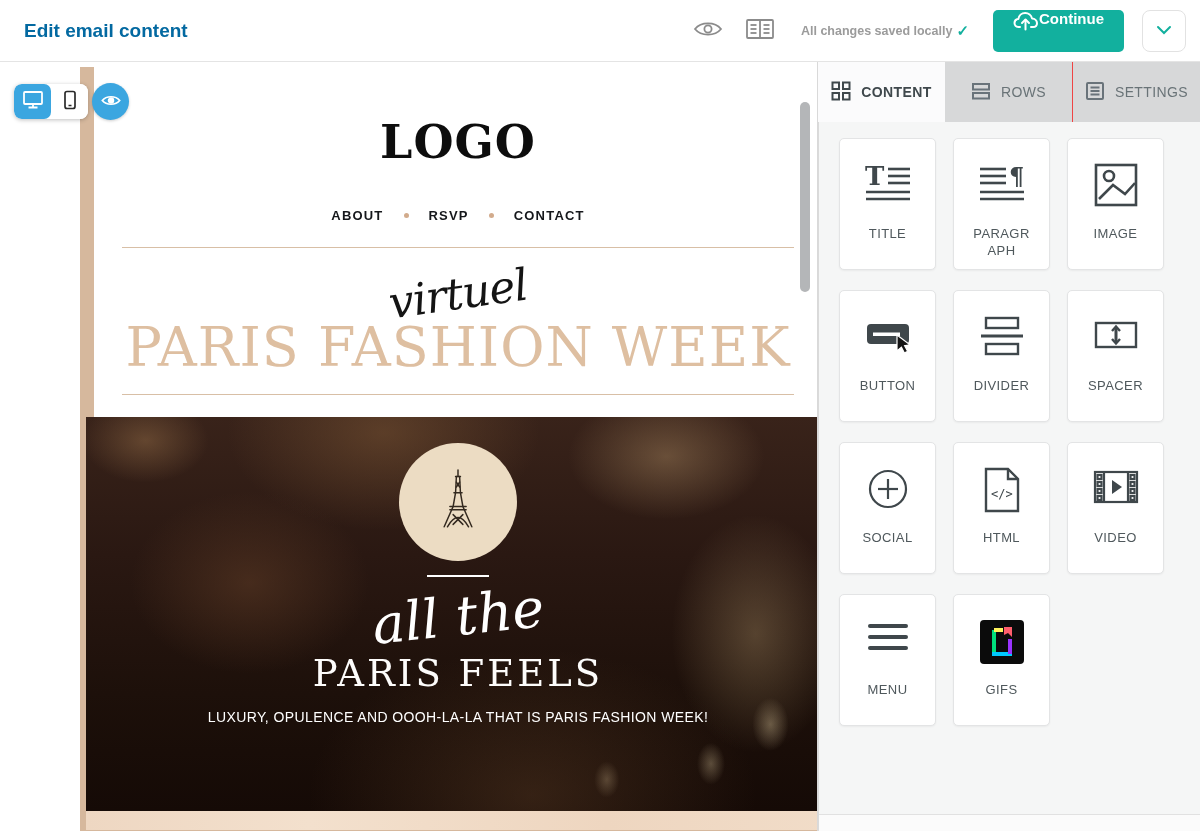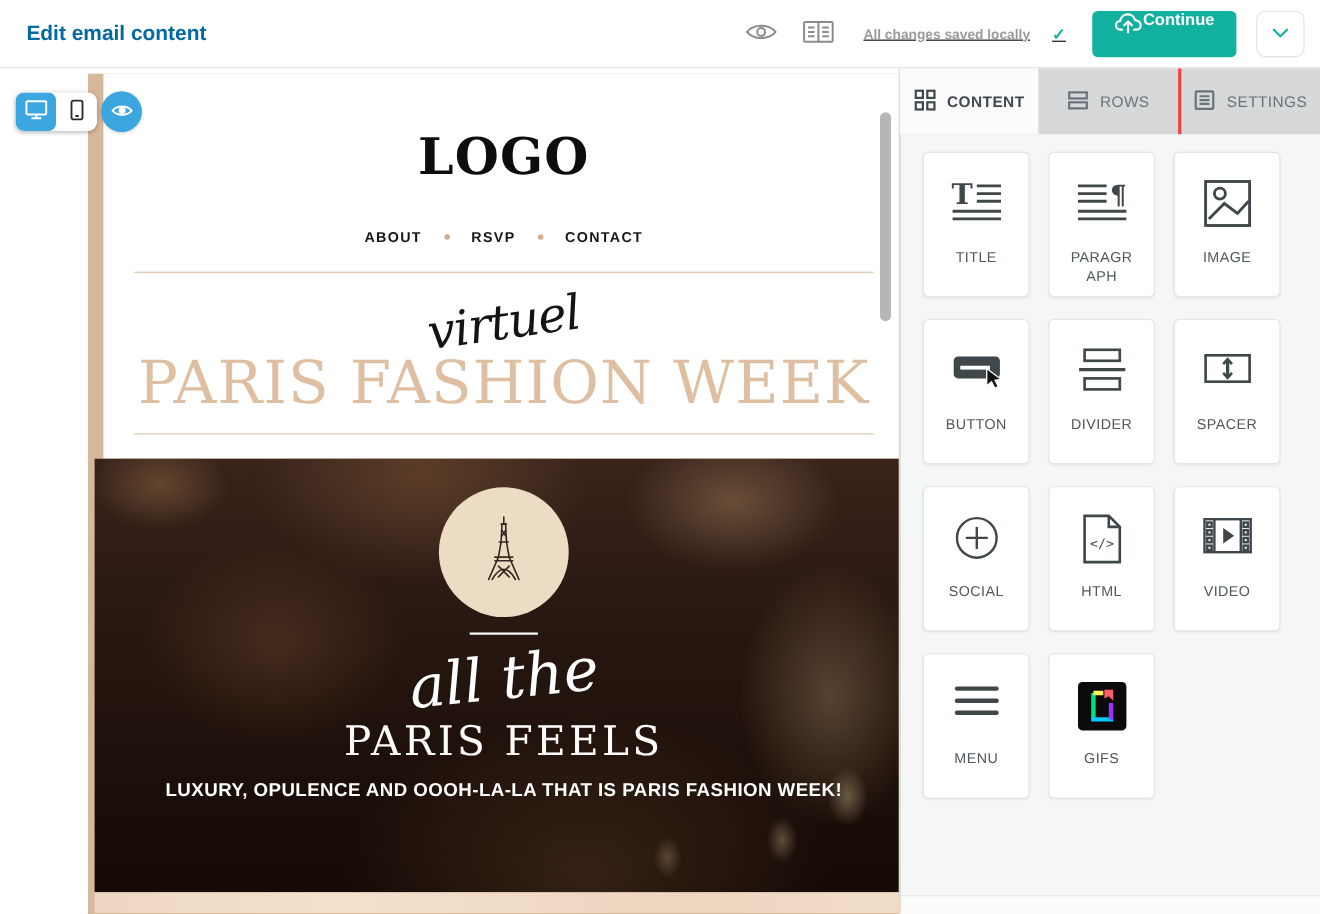--- a/index.html
+++ b/index.html
@@ -6,21 +6,21 @@
   html,body { width:1200px; height:831px; overflow:hidden; background:#fff;
               font-family:"Liberation Sans", sans-serif; }
 
   
   .topbar { position:relative; height:62px; background:#fff; border-bottom:1px solid #e4e4e4;
             display:flex; align-items:center; padding:0 10px 0 24px; z-index:5; }
   .topbar-title { font-size:19px; font-weight:700; color:#0369a1; }
   .topbar-right { margin-left:auto; display:flex; align-items:center; gap:18px; }
   .icon-btn { width:34px; height:30px; display:flex; align-items:center; justify-content:center;
               background:none; border:none; cursor:pointer; }
-  .saved-wrap { display:flex; align-items:center; gap:20px; margin:0 6px;text-decoration:underline; }
+  .saved-wrap { display:flex; align-items:center; gap:4px; margin:0 6px; }
   .saved-text { font-size:12.5px; font-weight:700; color:#9b9b9b; }
   .saved-check { color:#12b09e; font-size:15px; font-weight:700; }
   .btn-continue { display:flex; background:#12b09e; color:#fff;
                   border:none; border-radius:5px; height:42px; padding:0 20px; cursor:pointer;
                   font-size:15px; font-weight:700; font-family:inherit; }
   .btn-drop { width:44px; height:42px; background:#fff; border:1px solid #e2e2e2; border-radius:8px;
               display:flex; align-items:center; justify-content:center; cursor:pointer; margin-right:4px; }
 
   
   .workspace { display:flex; height:769px; }
@@ -57,21 +57,21 @@
             radial-gradient(18px 26px at 70% 92%, rgba(230,205,160,.25), transparent 70%),
             radial-gradient(320px 210px at 60% 96%, rgba(125,85,52,.30), transparent 70%),
             linear-gradient(180deg, #39231a 0%, #2a1812 35%, #1d100a 70%, #150a06 100%); }
   .badge { width:118px; height:118px; border-radius:50%; background:#ecdcc3;
            display:flex; align-items:center; justify-content:center; }
   .hero-line { width:62px; height:2px; background:#fff; margin-top:14px; }
   .hero-script { margin-top:10px; font-family:"DejaVu Serif","Liberation Serif",serif; font-style:italic;
                  font-size:54px; color:#fff; transform:rotate(-6deg); letter-spacing:0; line-height:1.1; }
   .hero-title { margin-top:8px; font-family:"DejaVu Serif","Liberation Serif",serif; font-size:37px;
                 color:#fdfcfb; letter-spacing:3px; line-height:1.1; white-space:nowrap; }
-  .hero-tagline { margin-top:14px; font-size:17px; font-weight:700; color:#fff;
+  .hero-tagline { margin-top:14px; font-size:14px; font-weight:400; color:#fff;
                   letter-spacing:.4px; white-space:nowrap; }
   .bottom-strip { margin:0 6px; height:19px;
                   background:linear-gradient(90deg,#eed7c2,#f3e0cd 30%,#eed6c0 70%,#f1dcc8); }
 
   
   .device-toggle { position:absolute; left:14px; top:22px; display:flex; background:#fff;
                    border-radius:8px; box-shadow:0 1px 4px rgba(0,0,0,.25); overflow:hidden; }
   .seg { width:37px; height:35px; display:flex; align-items:center; justify-content:center;
          border:none; background:#fff; cursor:pointer; }
   .seg.active { background:#3ba6e0; border-radius:7px; }
@@ -80,21 +80,21 @@
              cursor:pointer; box-shadow:0 1px 3px rgba(0,0,0,.2); }
   .scroll-thumb { position:absolute; right:7px; top:40px; width:10px; height:190px;
                   border-radius:6px; background:#b4b6b8; cursor:grab; }
 
   
   .sidebar { width:382px; height:769px; background:#f5f6f6; display:flex; flex-direction:column; }
   .tabs { display:flex; height:60px; background:#d7d8d9; flex:none; }
   .tab { flex:1; display:flex; align-items:center; justify-content:center; gap:10px;
          font-size:14px; letter-spacing:.4px; color:#69737 7; color:#697377; cursor:pointer; border:none;
          background:transparent; font-family:inherit; }
-  .tab:nth-child(3) { border-left:3px solid #ef4444; }
+  .tab:nth-child(3) { border-left:1px solid #ef4444; }
   .tab.active { background:#fbfbfc; color:#3f484c; font-weight:700; }
   .panel { position:relative; flex:1; border-left:1px solid #dadada; }
   .tiles { display:grid; grid-template-columns:repeat(3,97px); grid-auto-rows:132px;
            column-gap:17px; row-gap:20px; padding:16px 0 0 20px; }
   .tile { background:#fff; border:1px solid #e3e4e5; border-radius:5px; cursor:grab;
           box-shadow:0 1px 2px rgba(0,0,0,.05); display:flex; flex-direction:column;
           align-items:center; padding-top:24px; }
   .tile-icon { height:50px; display:flex; align-items:flex-start; justify-content:center; }
   .tile-label { margin-top:13px; font-size:13px; color:#4f585c; letter-spacing:.4px; text-align:center;
                 max-width:72px; word-break:break-all; line-height:1.3; }

